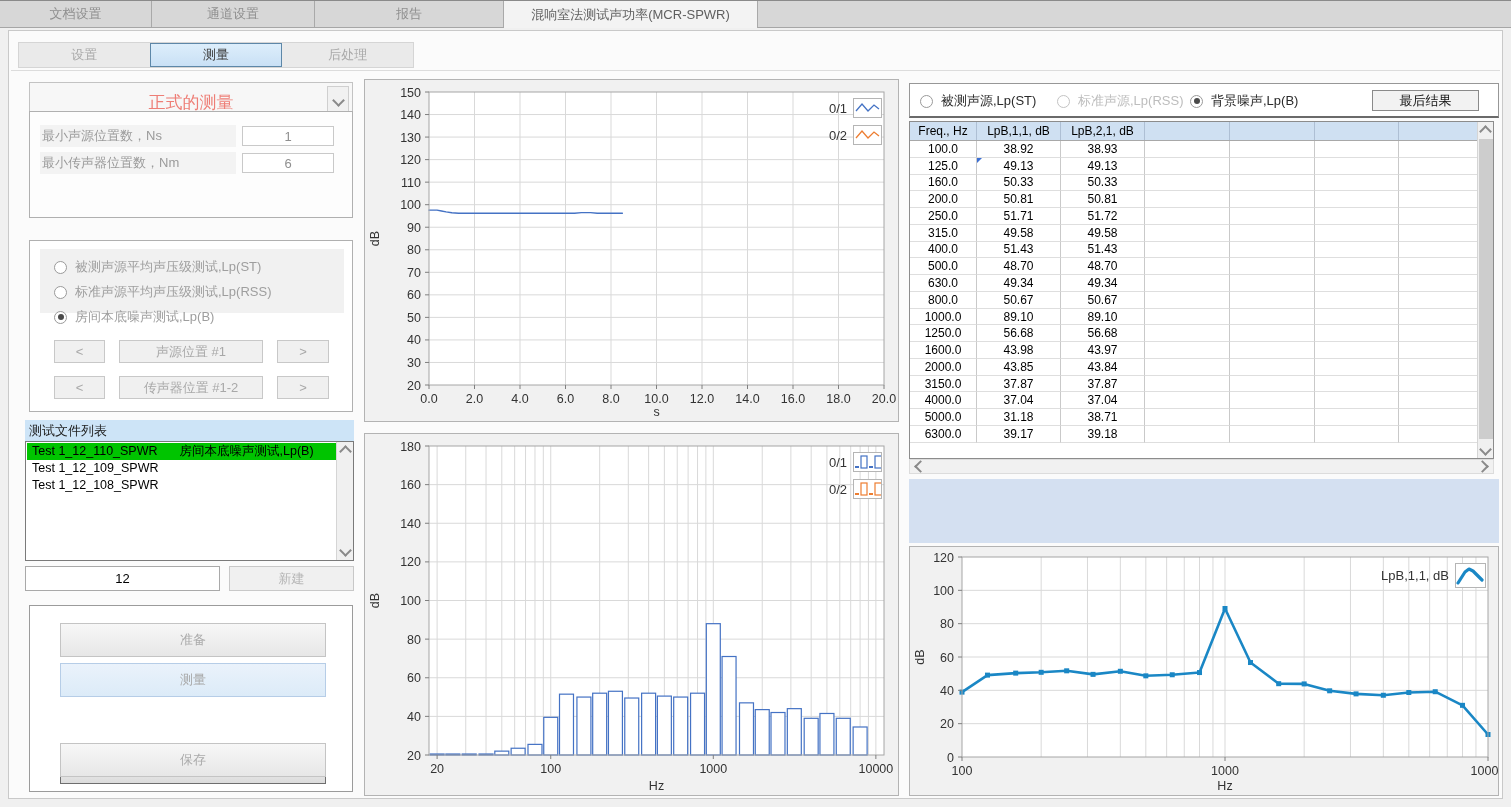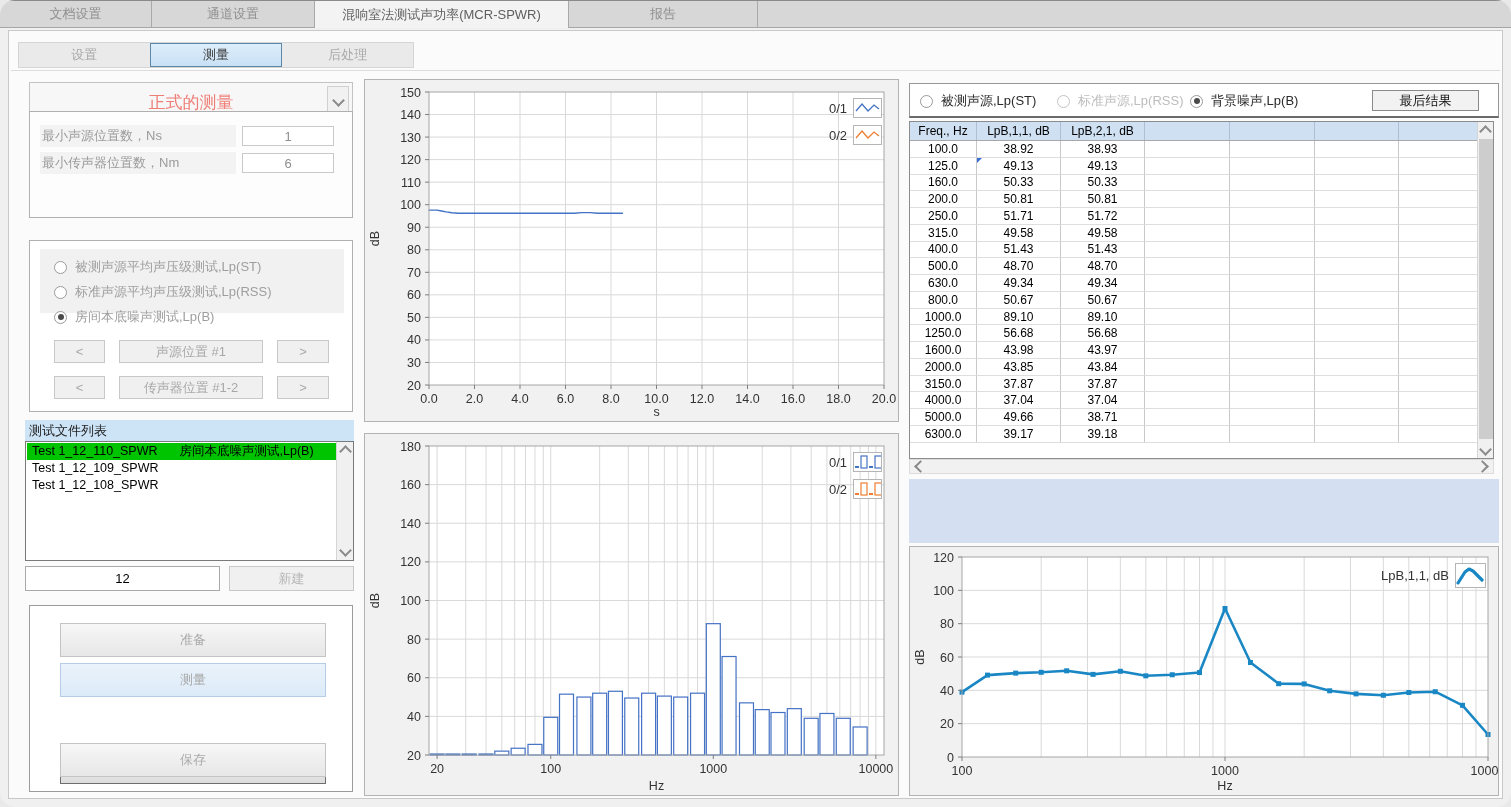--- a/index.html
+++ b/index.html
@@ -1,18 +1,18 @@
 <!DOCTYPE html>
 <html><head>
 <meta charset="utf-8">
 <style>
   html,body{margin:0;padding:0;background:#e9e9e9;}
   #app{position:relative;width:1511px;height:807px;background:#f0f0f0;
        font-family:"Liberation Sans","DejaVu Sans",sans-serif;font-size:13px;color:#333;
-       overflow:hidden;border-radius:15px;-webkit-font-smoothing:antialiased;}
+       overflow:hidden;-webkit-font-smoothing:antialiased;}
   
   .tabbar{position:absolute;left:0;top:0;width:1511px;height:26px;background:#d7d7d7;
           border-top:1px solid #8a8a8a;border-bottom:1px solid #a6a6a6;display:flex;}
   .tab{height:26px;display:flex;align-items:center;justify-content:center;
        color:#8f8f8f;border-right:1px solid #a9a9a9;box-sizing:border-box;cursor:default;}
   .tab.active{background:#f3f3f3;color:#5f5f5f;margin-bottom:-1px;height:27px;}
   
   .main{position:absolute;left:8px;top:30px;width:1495px;height:769px;background:#fbfbfb;
         border:1px solid #c9c9c9;box-sizing:border-box;}
   .hrline{position:absolute;left:2px;top:39px;width:1489px;height:1px;background:#dcdcdc;}
@@ -92,22 +92,22 @@
   .tablescroll{position:absolute;right:0px;top:0px;width:15px;height:336px;background:#f0f0f0;border-left:1px solid #d5d5d5;}
 </style>
 </head>
 <body>
 
 <div id="app">
 
   <div class="tabbar">
     <div class="tab" style="width:152px">文档设置</div>
     <div class="tab" style="width:163px">通道设置</div>
+    <div class="tab" style="width:189px">报告</div>
     <div class="tab active" style="width:254px">混响室法测试声功率(MCR-SPWR)</div>
-    <div class="tab" style="width:189px">报告</div>
   </div>
 
   <div class="main">
     <div class="hrline"></div>
 
     <div class="subtabs">
       <div class="subtab">设置</div>
       <div class="subtab active">测量</div>
       <div class="subtab">后处理</div>
     </div>
@@ -551,21 +551,21 @@
             <div class="tcell" style="width: 67px;">4000.0</div>
             <div class="tcell" style="width: 84px;">37.04</div>
             <div class="tcell" style="width: 84px;">37.04</div>
             <div class="tcell" style="width: 85px;"></div>
             <div class="tcell" style="width: 85px;"></div>
             <div class="tcell" style="width: 84px;"></div>
             <div class="tcell" style="width: 81px;"></div>
           </div>
           <div class="trow">
             <div class="tcell" style="width: 67px;">5000.0</div>
-            <div class="tcell" style="width: 84px;">49.66</div>
+            <div class="tcell" style="width: 84px;">31.18</div>
             <div class="tcell" style="width: 84px;">38.71</div>
             <div class="tcell" style="width: 85px;"></div>
             <div class="tcell" style="width: 85px;"></div>
             <div class="tcell" style="width: 84px;"></div>
             <div class="tcell" style="width: 81px;"></div>
           </div>
           <div class="trow">
             <div class="tcell" style="width: 67px;">6300.0</div>
             <div class="tcell" style="width: 84px;">39.17</div>
             <div class="tcell" style="width: 84px;">39.18</div>

